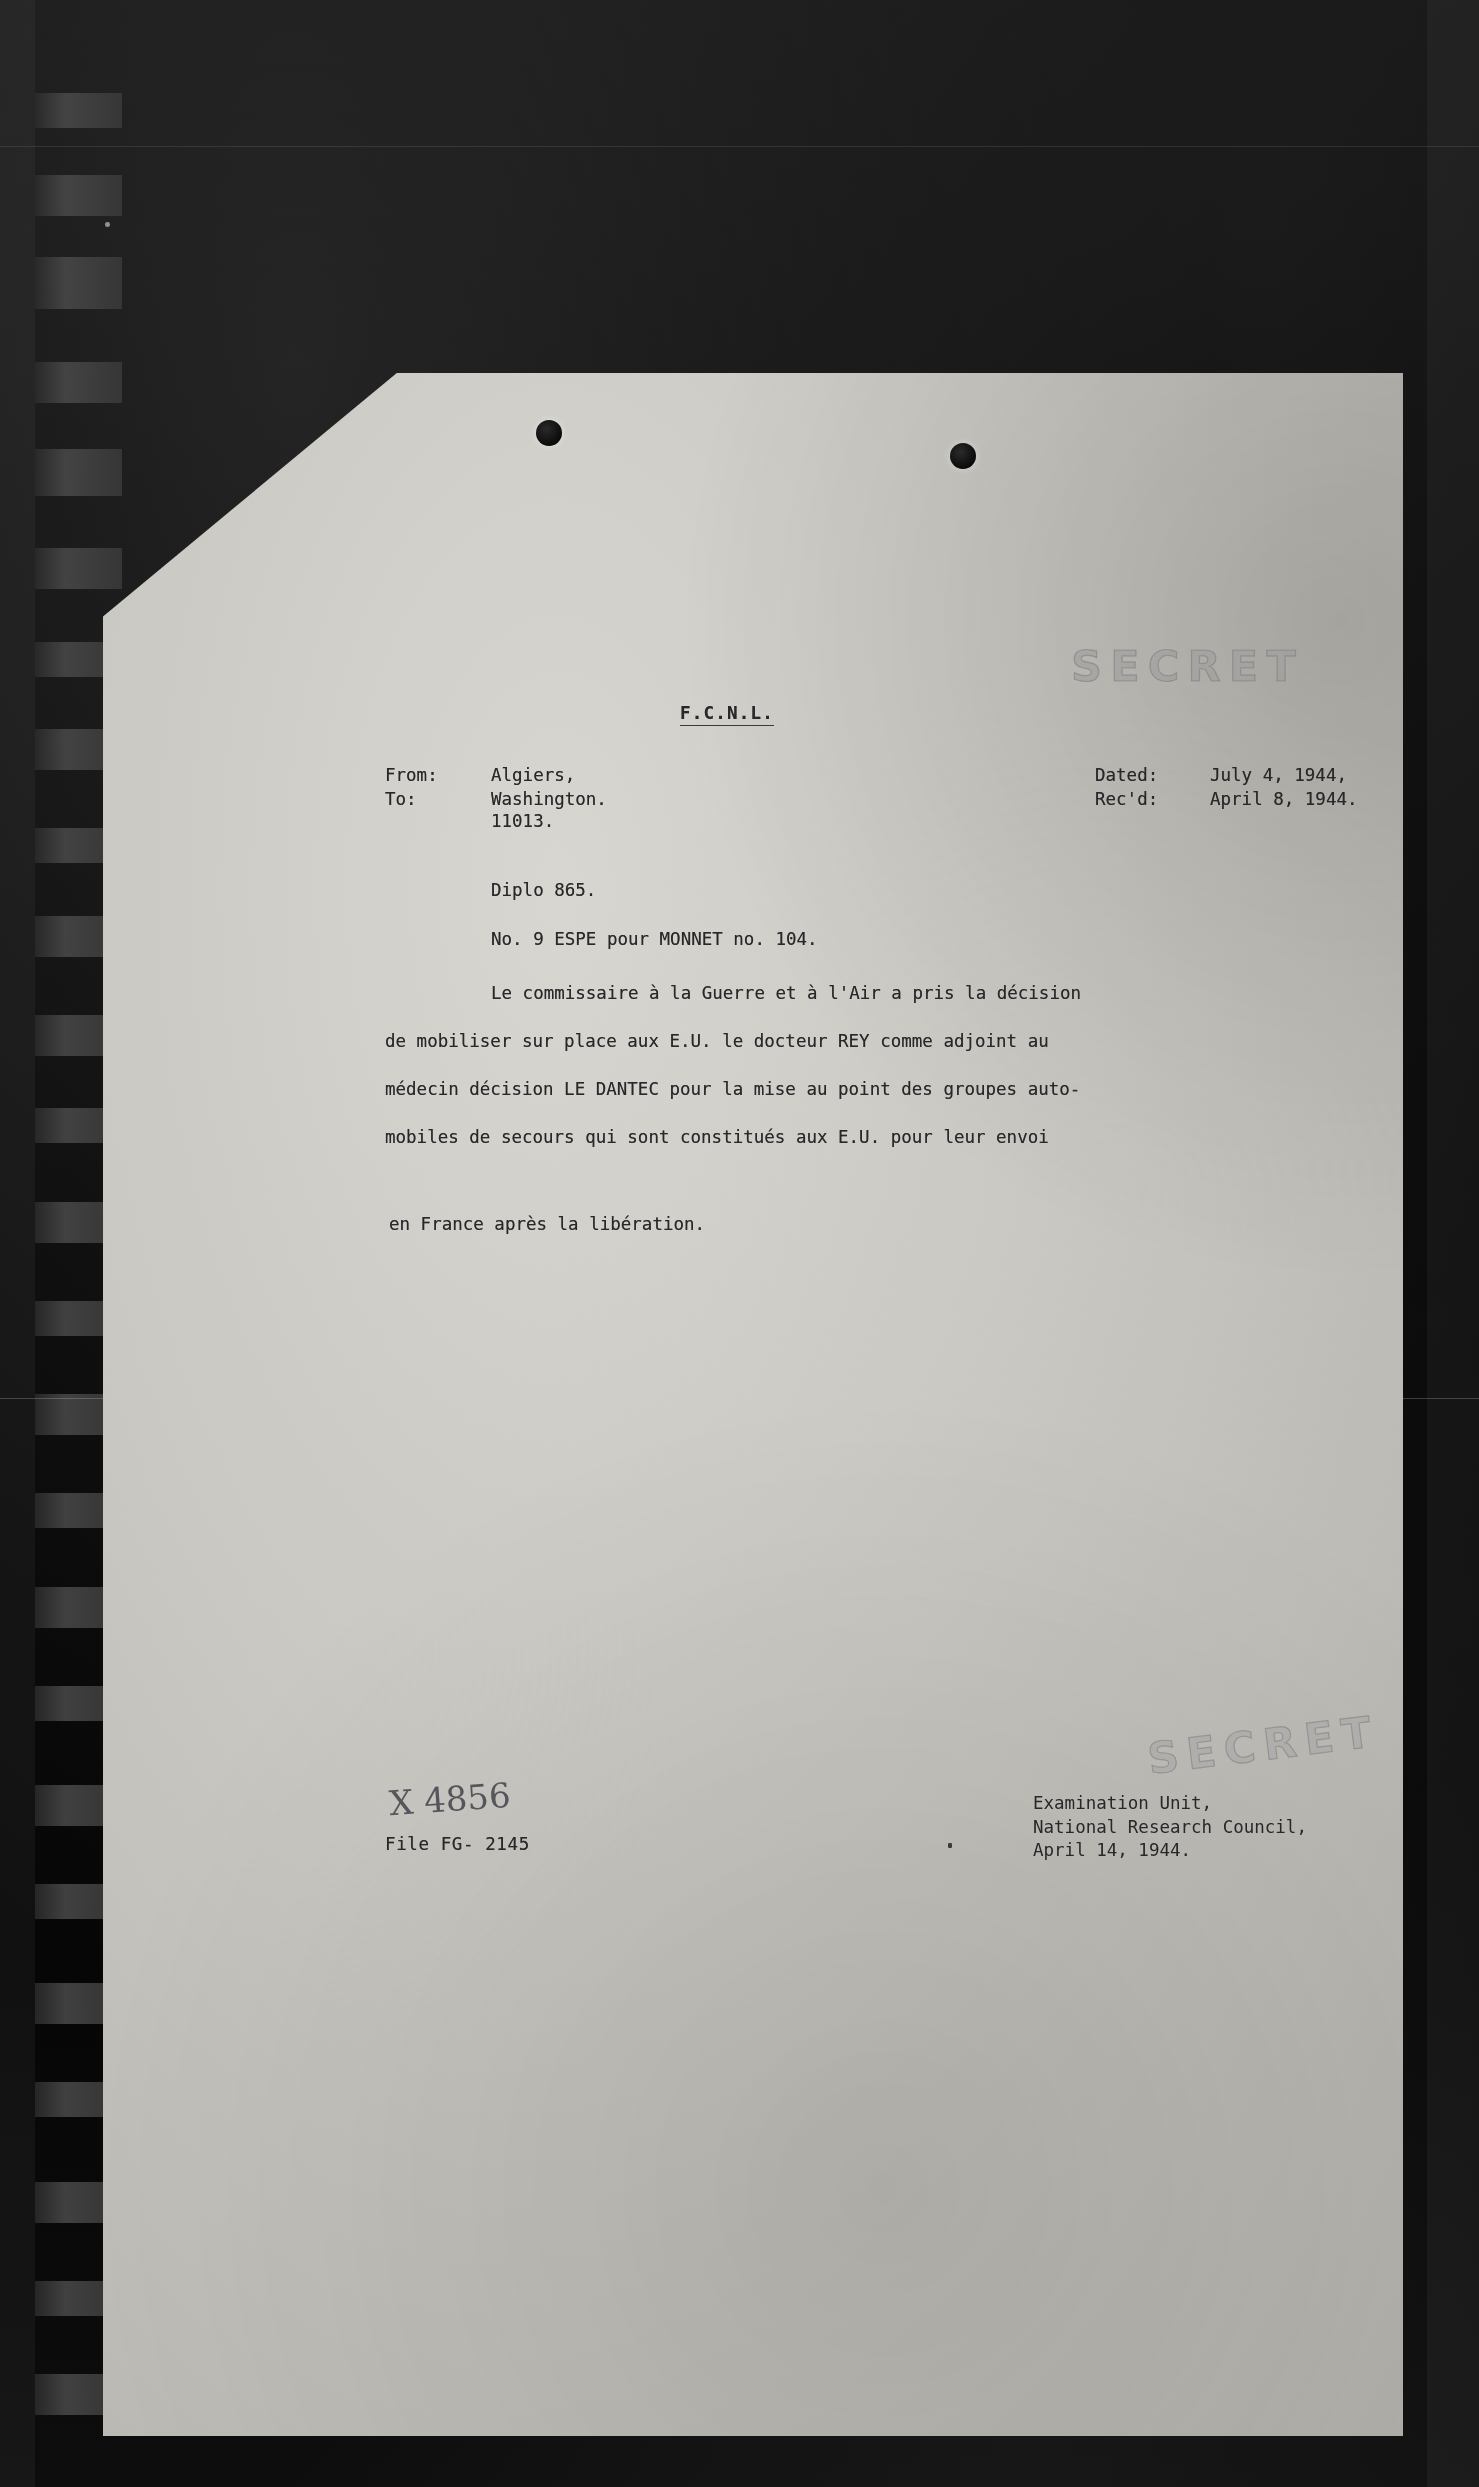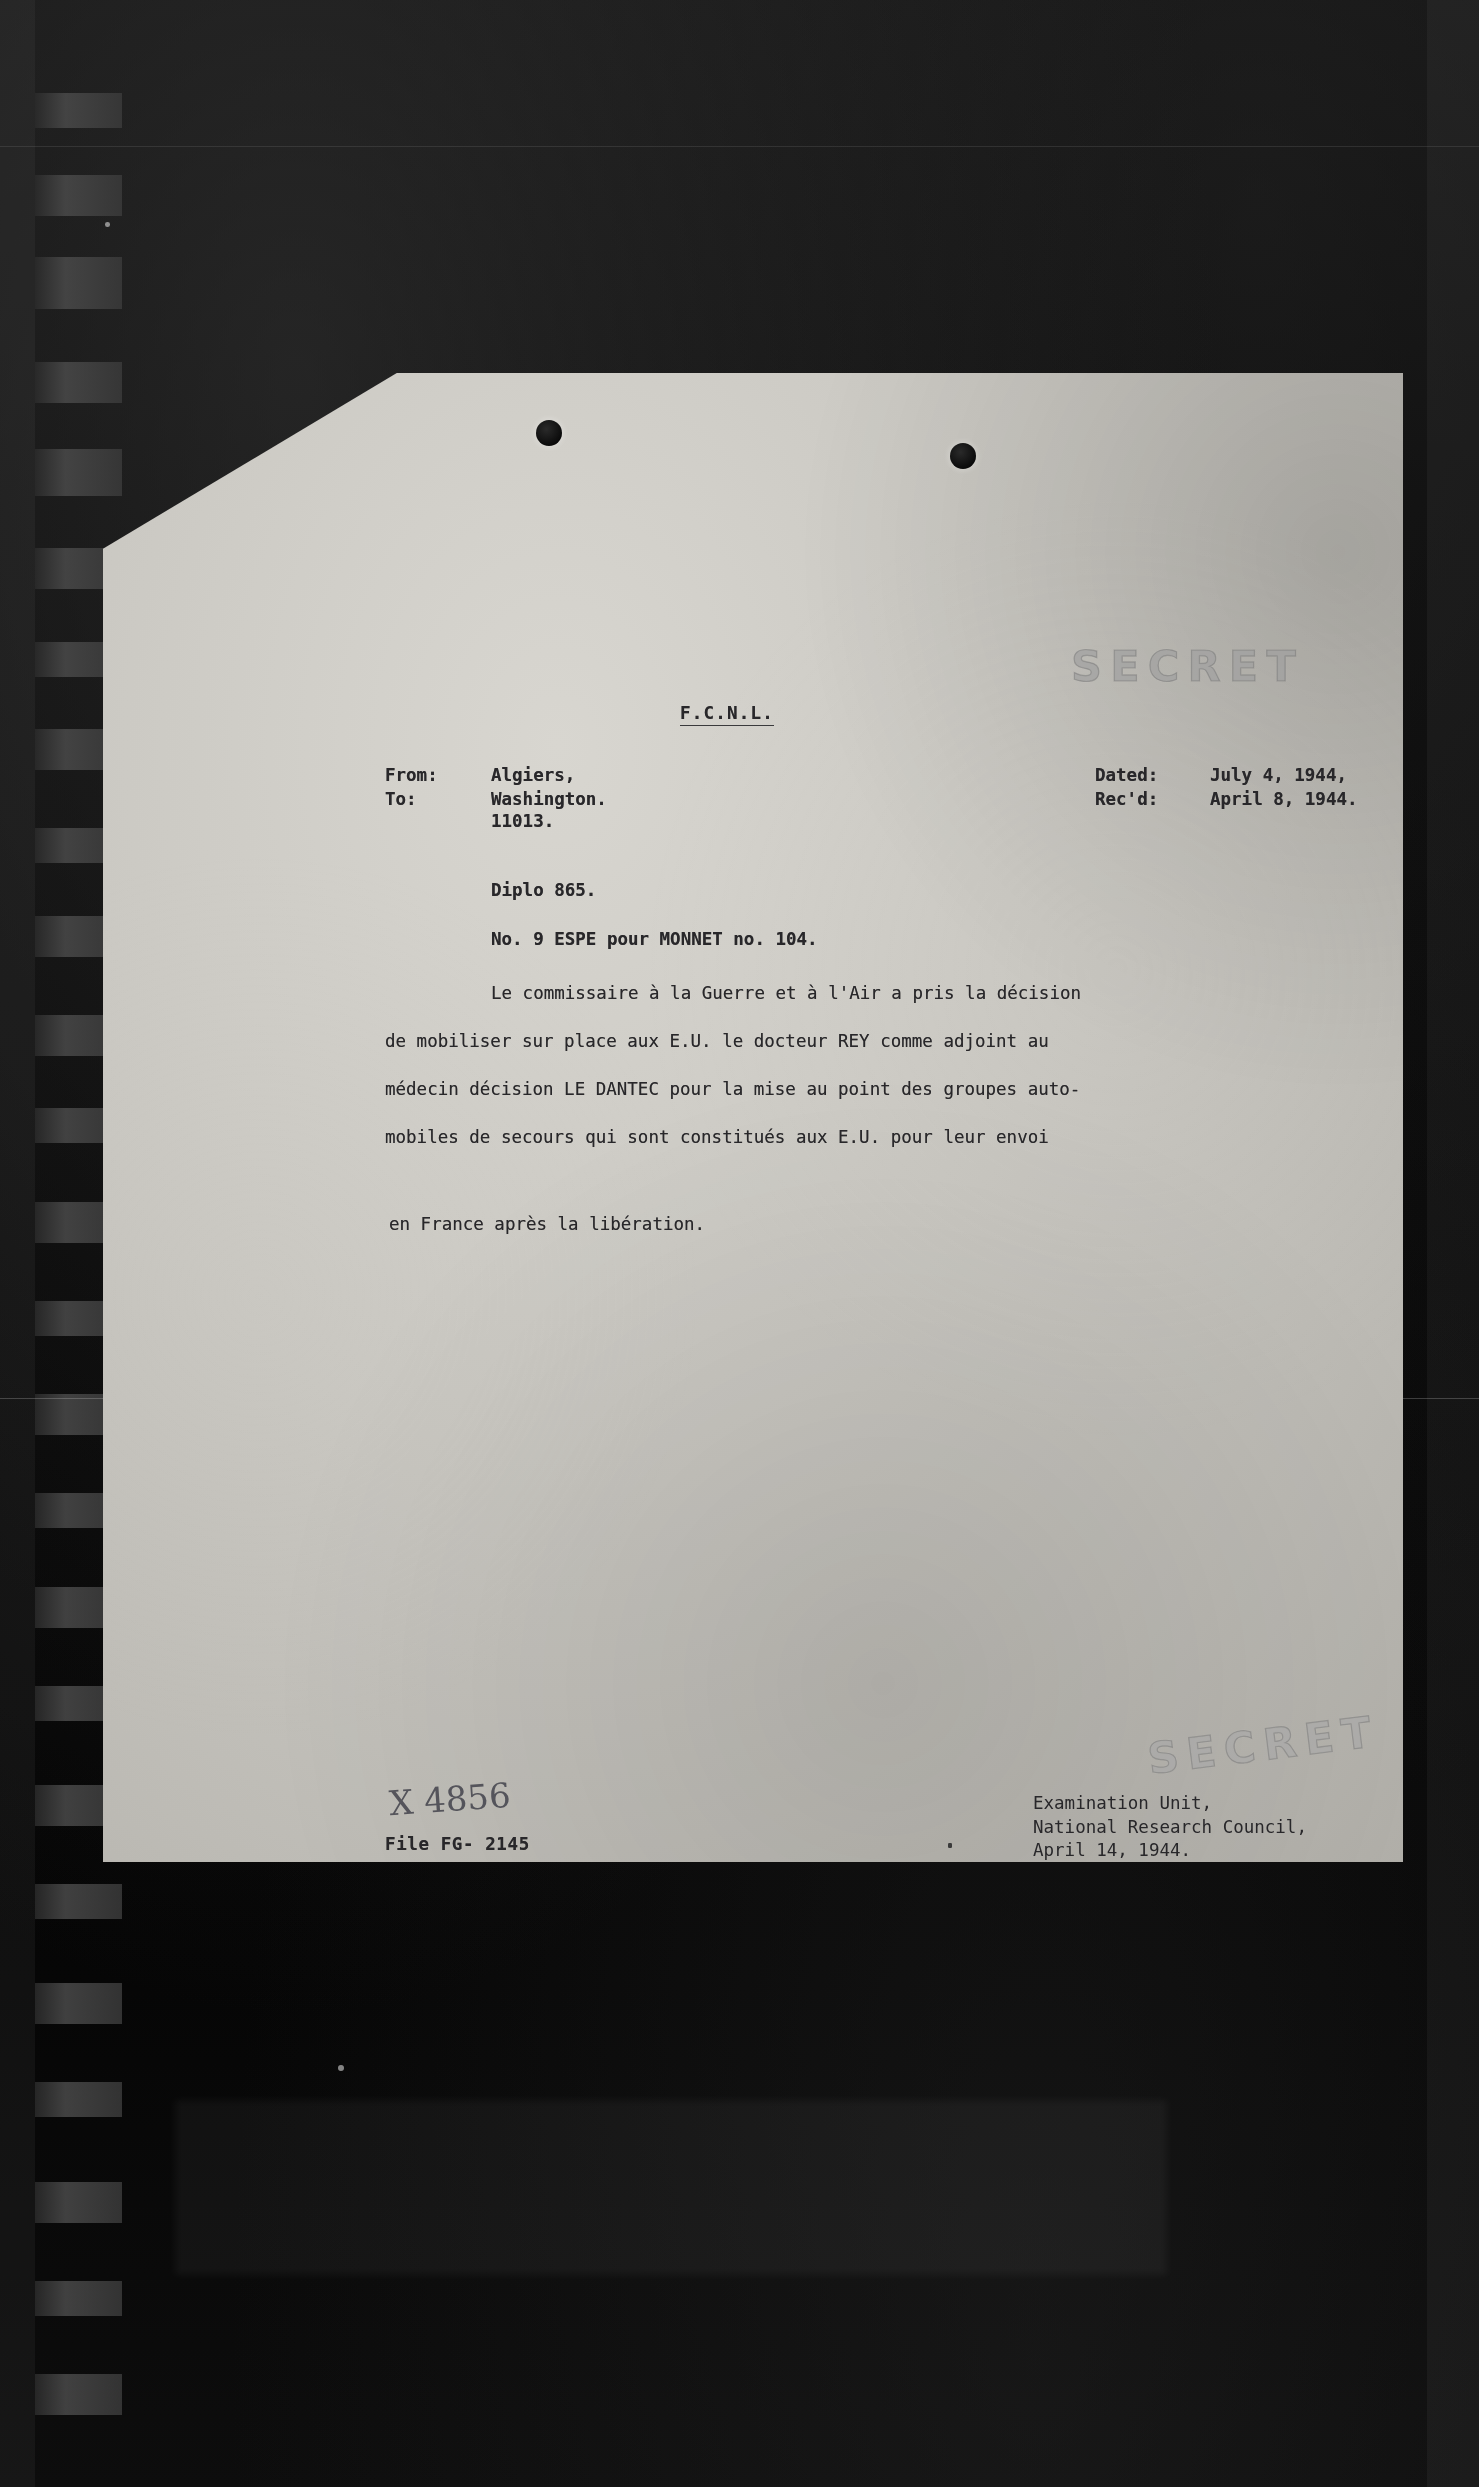--- a/index.html
+++ b/index.html
@@ -61,21 +61,21 @@
     background: rgba(255,255,255,0.045);
     filter: blur(3.5px);
   }
 
   
   #sheet {
     position: absolute;
     left: 103px;
     top: 373px;
     width: 1300px;
-    height: 1489px;
+    height: 2063px;
     background:
       radial-gradient(ellipse at 35% 25%, #d8d6d0 0%, #c9c7c1 45%, #bdbbb5 75%, #b2b0aa 100%);
     
     clip-path: polygon(0% 11.8%, 22.6% 0%, 100% 0%, 100% 100%, 0% 100%);
     box-shadow: 0 0 35px 10.5px rgba(0,0,0,0.55);
   }
   .paper-grain {
     position: absolute;
     inset: 0;
     background:
@@ -123,21 +123,20 @@
 
   
   .typed {
     position: absolute;
     color: #28272a;
     font-family: "DejaVu Sans Mono", monospace;
     font-size: 17.5px;
     line-height: 1.0;
     white-space: pre;
     text-shadow: 0 0 0.6px rgba(40,40,40,0.55);
-    font-weight: bold;
   }
   #heading {
     left: 577px;
     top: 332px;
     font-weight: bold;
     letter-spacing: 1.2px;
     border-bottom: 1.2px solid #3a3a3c;
     padding-bottom: 2.3px;
   }
   #from-label  { left: 282px; top: 394px; }

